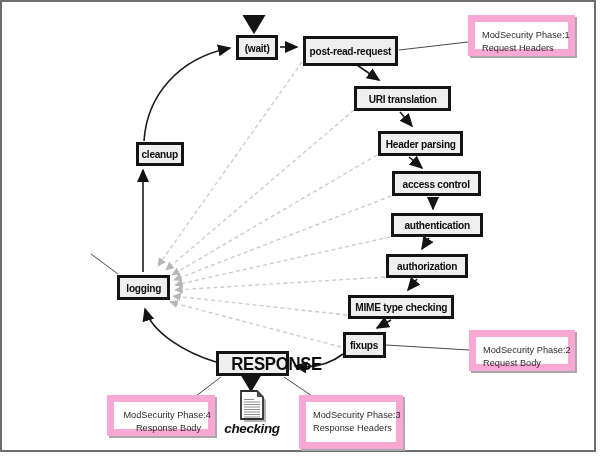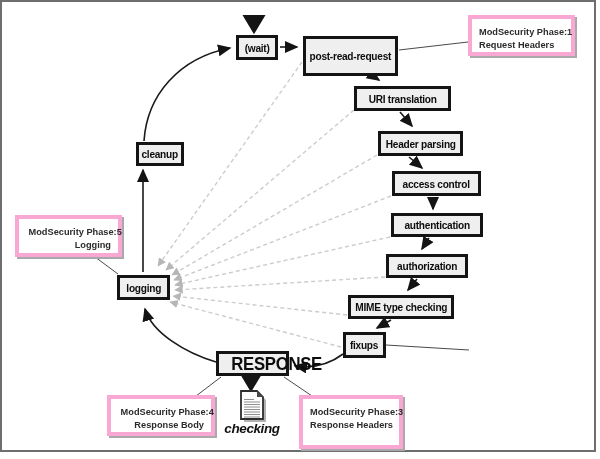--- a/index.html
+++ b/index.html
@@ -11,22 +11,22 @@
   .node{
     position:absolute;z-index:2;box-sizing:border-box;
     background:#efefef;border:3px solid #141414;
     display:flex;align-items:center;justify-content:center;
     font-weight:bold;font-size:11.5px;color:#0d0d0d;white-space:nowrap;
   }
   .node .lbl{display:inline-block;transform:scaleX(0.88);letter-spacing:-0.3px;}
   .node.big{font-size:19px;padding-left:48px;}
   .callout{
     position:absolute;z-index:2;box-sizing:border-box;background:#ffffff;
-    border:4px solid #f9a8d4;box-shadow:2px 2px 0 #a9a9a9;
-    padding:6px 7px 0 7px;font-weight:bold;font-size:9.5px;line-height:13px;
+    border:7px solid #f9a8d4;box-shadow:2px 2px 0 #a9a9a9;
+    padding:6px 7px 0 7px;font-weight:normal;font-size:9.5px;line-height:13px;
     color:#2b2b2b;white-space:nowrap;
   }
   .callout .t{transform:scaleX(0.97);}
   .callout.al{text-align:left}  .callout.al .t{transform-origin:left center;}
   .callout.ar{text-align:right} .callout.ar .t{transform-origin:right center;}
   .doc-label{
     position:absolute;z-index:2;text-align:center;
     font-weight:bold;font-style:italic;font-size:13.5px;color:#111;
     letter-spacing:-0.4px;
   }
@@ -104,21 +104,21 @@
         <path d="M244,414.5 L260,414.5"></path>
         <path d="M244,417 L260,417"></path>
       </g>
     </g>
   </svg>
 
   <div class="node" style="left:236px;top:35px;width:42px;height:25px">
     <span class="lbl">(wait)</span>
   </div>
 
-  <div class="node" style="left:303px;top:36px;width:95px;height:40px">
+  <div class="node" style="left:303px;top:36px;width:95px;height:30px">
     <span class="lbl">post-read-request</span>
   </div>
 
   <div class="node" style="left:354px;top:86px;width:97px;height:25px">
     <span class="lbl">URI translation</span>
   </div>
 
   <div class="node" style="left:378px;top:131px;width:85px;height:25px">
     <span class="lbl">Header parsing</span>
   </div>
@@ -153,31 +153,31 @@
 
   <div class="node" style="left:136px;top:142px;width:48px;height:24px">
     <span class="lbl">cleanup</span>
   </div>
 
   <div class="callout al" style="left:468px;top:15px;width:107px;height:41px">
     <div class="t">ModSecurity Phase:1</div>
     <div class="t">Request Headers</div>
   </div>
 
+  <div class="callout al" style="left:469px;top:330px;width:106px;height:41px">
+    <div class="t">ModSecurity Phase:2</div>
+    <div class="t">Request Body</div>
+  </div>
 
   <div class="callout al" style="left:299px;top:395px;width:104px;height:54px">
     <div class="t">ModSecurity Phase:3</div>
     <div class="t">Response Headers</div>
   </div>
 
   <div class="callout ar" style="left:107px;top:395px;width:108px;height:41px">
     <div class="t">ModSecurity Phase:4</div>
     <div class="t">Response Body</div>
   </div>
 
-  <div class="callout ar" style="left:15px;top:215px;width:107px;height:42px">
-    <div class="t">ModSecurity Phase:5</div>
-    <div class="t">Logging</div>
-  </div>
 
   <div class="doc-label" style="left:219px;top:421px;width:66px">checking</div>
 
 </div>
 
 </body></html>

